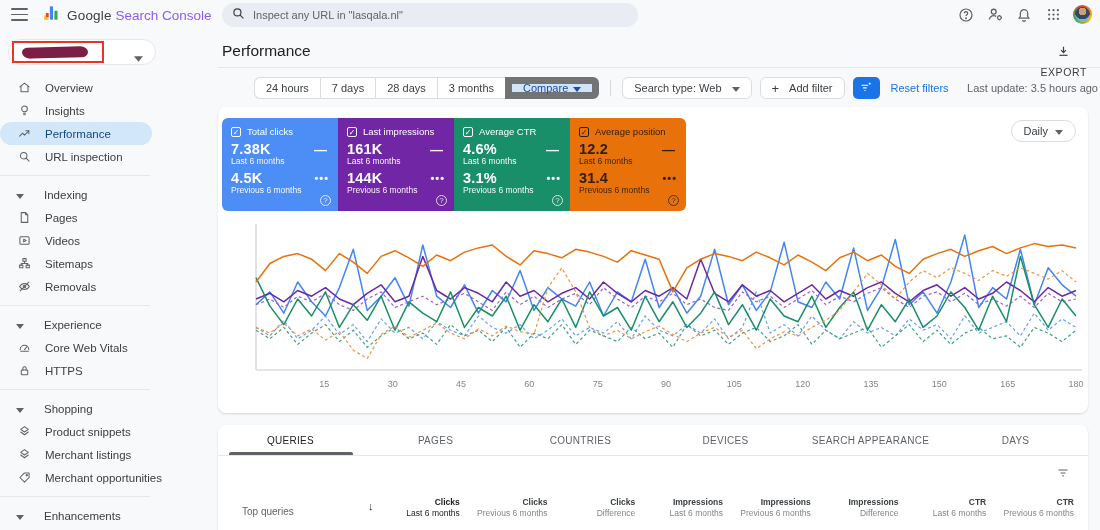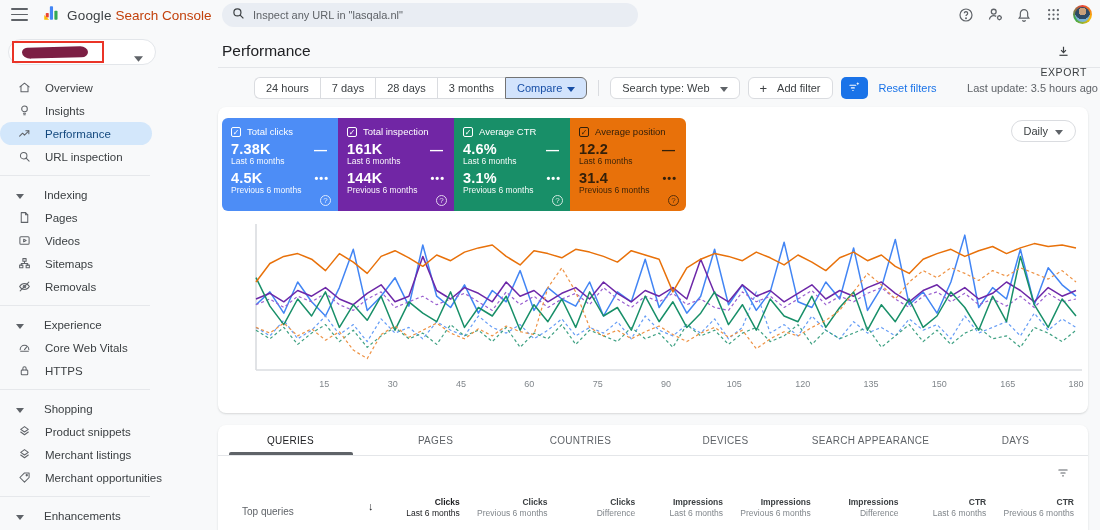--- a/index.html
+++ b/index.html
@@ -7,21 +7,21 @@
   body { font-family:"Liberation Sans","DejaVu Sans",sans-serif; background:#f8f9fa; color:#3c4043; position:relative; }
   .app { position:absolute; inset:0; }
 
   
   .topbar { position:absolute; top:0; left:0; width:1100px; height:30px; }
   .hamburger { position:absolute; left:11px; top:8px; width:17px; height:13px; display:flex; flex-direction:column; justify-content:space-between; cursor:pointer; background:none; border:none; }
   .hamburger span { height:1.8px; background:#5f6368; border-radius:1px; }
   .logo { position:absolute; left:42px; top:4px; display:flex; align-items:center; gap:7px; }
   .logo-title { font-size:13.5px; }
   .logo-title .g1 { color:#3c4043; font-weight:500; letter-spacing:.2px; }
-  .logo-title .g2 { color:#c2410c; }
+  .logo-title .g2 { color:#8b5cf6; }
   .searchbox { position:absolute; left:222px; top:3px; width:416px; height:24px; background:#e9edf3; border-radius:12px; display:flex; align-items:center; padding:0 10px; gap:8px; }
   .searchbox input { border:none; background:transparent; outline:none; font-size:11px; color:#5f6368; width:100%; font-family:inherit; }
   .searchbox input::placeholder { color:#5f6368; }
   .top-icons { position:absolute; right:8px; top:5px; display:flex; align-items:center; gap:11px; }
   .tico { width:18px; height:18px; display:flex; align-items:center; justify-content:center; background:none; border:none; cursor:pointer; }
   .avatar { width:19px; height:19px; border-radius:50%; background:conic-gradient(#ea4335,#fbbc04,#34a853,#ea4335); display:flex; align-items:center; justify-content:center; cursor:pointer; border:none; }
   .avatar .photo { width:15px; height:15px; border-radius:50%; background:radial-gradient(circle at 50% 30%, #c9a07a 0 28%, #2e4a66 29% 60%, #7ab3d4 61%); }
 
   
   .prop-pill { position:absolute; left:8px; top:39px; width:148px; height:26px; background:#fff; border:1px solid #e3e6ea; border-radius:13px; cursor:pointer; }
@@ -40,21 +40,21 @@
   
   .page-title { position:absolute; left:222px; top:42px; font-size:15.5px; color:#202124; }
   .export-btn { position:absolute; right:13px; top:45px; display:flex; align-items:center; gap:6px; font-size:10.5px; letter-spacing:.6px; color:#3c4043; font-weight:500; background:none; border:none; cursor:pointer;flex-direction:column; }
   .title-divider { position:absolute; left:218px; right:0; top:67px; height:1px; background:#e4e6e9; }
 
   
   .filter-row { position:absolute; left:218px; top:77px; height:22px; display:flex; align-items:center; }
   .seg { display:flex; height:22px; }
   .seg button { font-family:inherit; font-size:11px; color:#3c4043; background:#fff; border:1px solid #dadce0; border-right:none; padding:0 11px; cursor:pointer; display:flex; align-items:center; gap:5px; }
   .seg button:first-child { border-radius:6px 0 0 6px;margin-left:36px; }
-  .seg button.compare { border:1px solid #737373; background:#d2e3fc; color:#174ea6; border-radius:0 6px 6px 0; font-weight:500; }
+  .seg button.compare { border:7px solid #737373; background:#d2e3fc; color:#174ea6; border-radius:0 6px 6px 0; font-weight:500; }
   .vsep { width:1px; height:16px; background:#dadce0; margin:0 11px; }
   .chip { font-family:inherit; height:22px; font-size:11px; color:#3c4043; background:#fff; border:1px solid #dadce0; border-radius:6px; padding:0 11px; display:flex; align-items:center; gap:10px; cursor:pointer;text-align:center; }
   .chip + .chip { margin-left:8px; }
   .filter-btn { width:27px; height:22px; background:#1a73e8; border:none; border-radius:5px; margin-left:8px; display:flex; align-items:center; justify-content:center; cursor:pointer; }
   .reset-link { margin-left:11px; font-size:11px; color:#1a73e8; background:none; border:none; cursor:pointer; font-family:inherit; }
   .last-update { position:absolute; right:2px; top:82px; font-size:11px; color:#5f6368; white-space:nowrap; }
 
   
   .chart-card { position:absolute; left:218px; top:107px; width:870px; height:306px; background:#fff; border-radius:8px; box-shadow:0 1px 2px rgba(60,64,67,.18); }
   .metric-strip { position:absolute; left:4px; top:11px; display:flex; border-radius:6px; overflow:hidden; cursor:pointer; }
@@ -392,21 +392,21 @@
      <div class="mrow">
             <span class="mval">4.5K</span>
             <span class="mdots">•••</span>
           </div>
      <div class="mper">Previous 6 months</div>
      <div class="mhelp">?</div>
         </div>
         <div class="mcard" style="background: rgb(113, 38, 165);">
           <div class="mcard-top">
             <span class="mcheck">✓</span>
-            <span>Total inspection</span>
+            <span>Last impressions</span>
           </div>
      <div class="mrow">
             <span class="mval">161K</span>
             <span class="mdash">—</span>
           </div>
      <div class="mper">Last 6 months</div>
      <div class="mrow">
             <span class="mval">144K</span>
             <span class="mdots">•••</span>
           </div>

